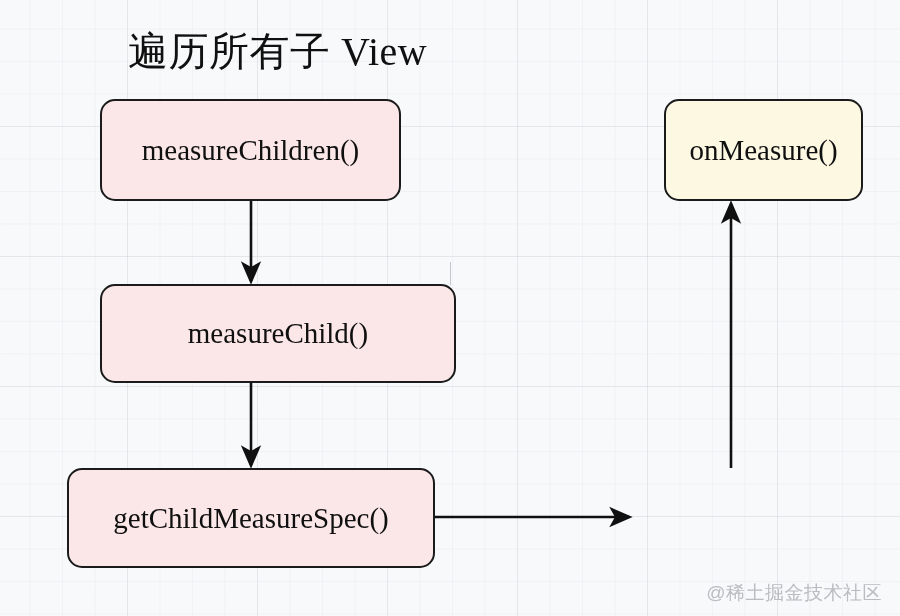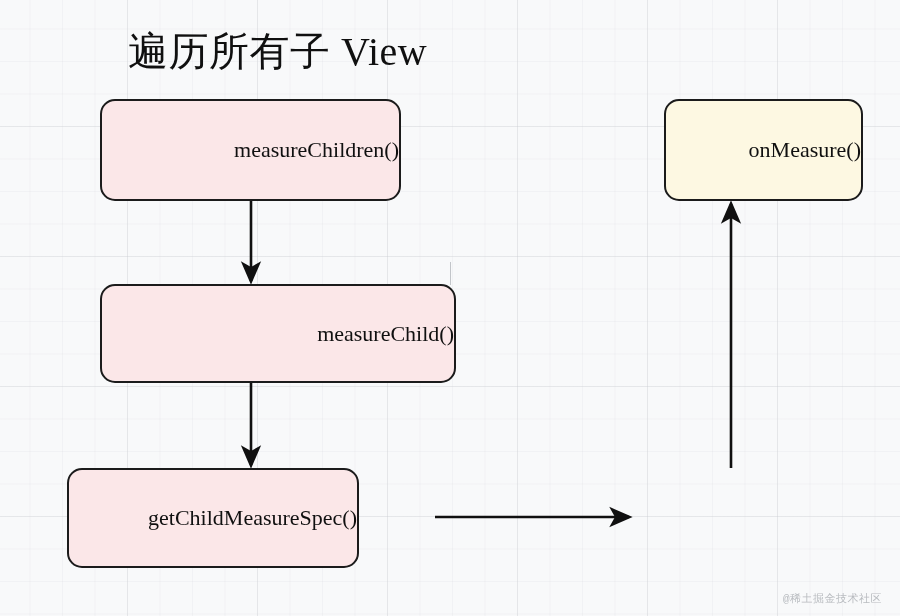--- a/index.html
+++ b/index.html
@@ -50,32 +50,32 @@
     white-space: nowrap;
   }
 
   .node {
     position: absolute;
     box-sizing: border-box;
     border: 2.5px solid #1b1b1b;
     border-radius: 15px;
     display: flex;
     align-items: center;
-    justify-content: flex-end;
+    justify-content: center;
     color: #101010;
-    font-size: 22px;
+    font-size: 29px;
     line-height: 1;
     white-space: nowrap;
   }
   .node.pink  { background: #fbe7e8; }
   .node.cream { background: #fdf8e2; }
 
   #node-measure-children    { left: 100px; top: 99px;  width: 301px; height: 102px; }
   #node-measure-child       { left: 100px; top: 284px; width: 356px; height: 99px;  }
-  #node-get-child-spec      { left: 67px;  top: 468px; width: 292px; height: 100px; }
+  #node-get-child-spec      { left: 67px;  top: 468px; width: 368px; height: 100px; }
   #node-on-measure          { left: 632px; top: 99px;  width: 199px; height: 102px; margin-left: 32px; }
   #node-mersure             { left: 632px; top: 468px; width: 199px; height: 101px; }
 
   .edge-layer {
     position: absolute;
     left: 0; top: 0;
     width: 900px;
     height: 616px;
     pointer-events: none;
   }
@@ -86,23 +86,23 @@
     top: 262px;
     width: 1px;
     height: 23px;
     background: rgba(150,155,160,0.55);
   }
 
   .watermark {
     position: absolute;
     right: 18px;
     bottom: 10px;
-    font-size: 11px;
+    font-size: 19px;
     color: #b9bcc0;
-    font-family: Liberation Mono, monospace;
+    font-family: Liberation Sans, sans-serif;
     letter-spacing: 0.5px;
     white-space: nowrap;
   }
 </style>
 </head>
 <body>
 
 <div id="canvas">
 
   <div id="grid-wash"></div>

